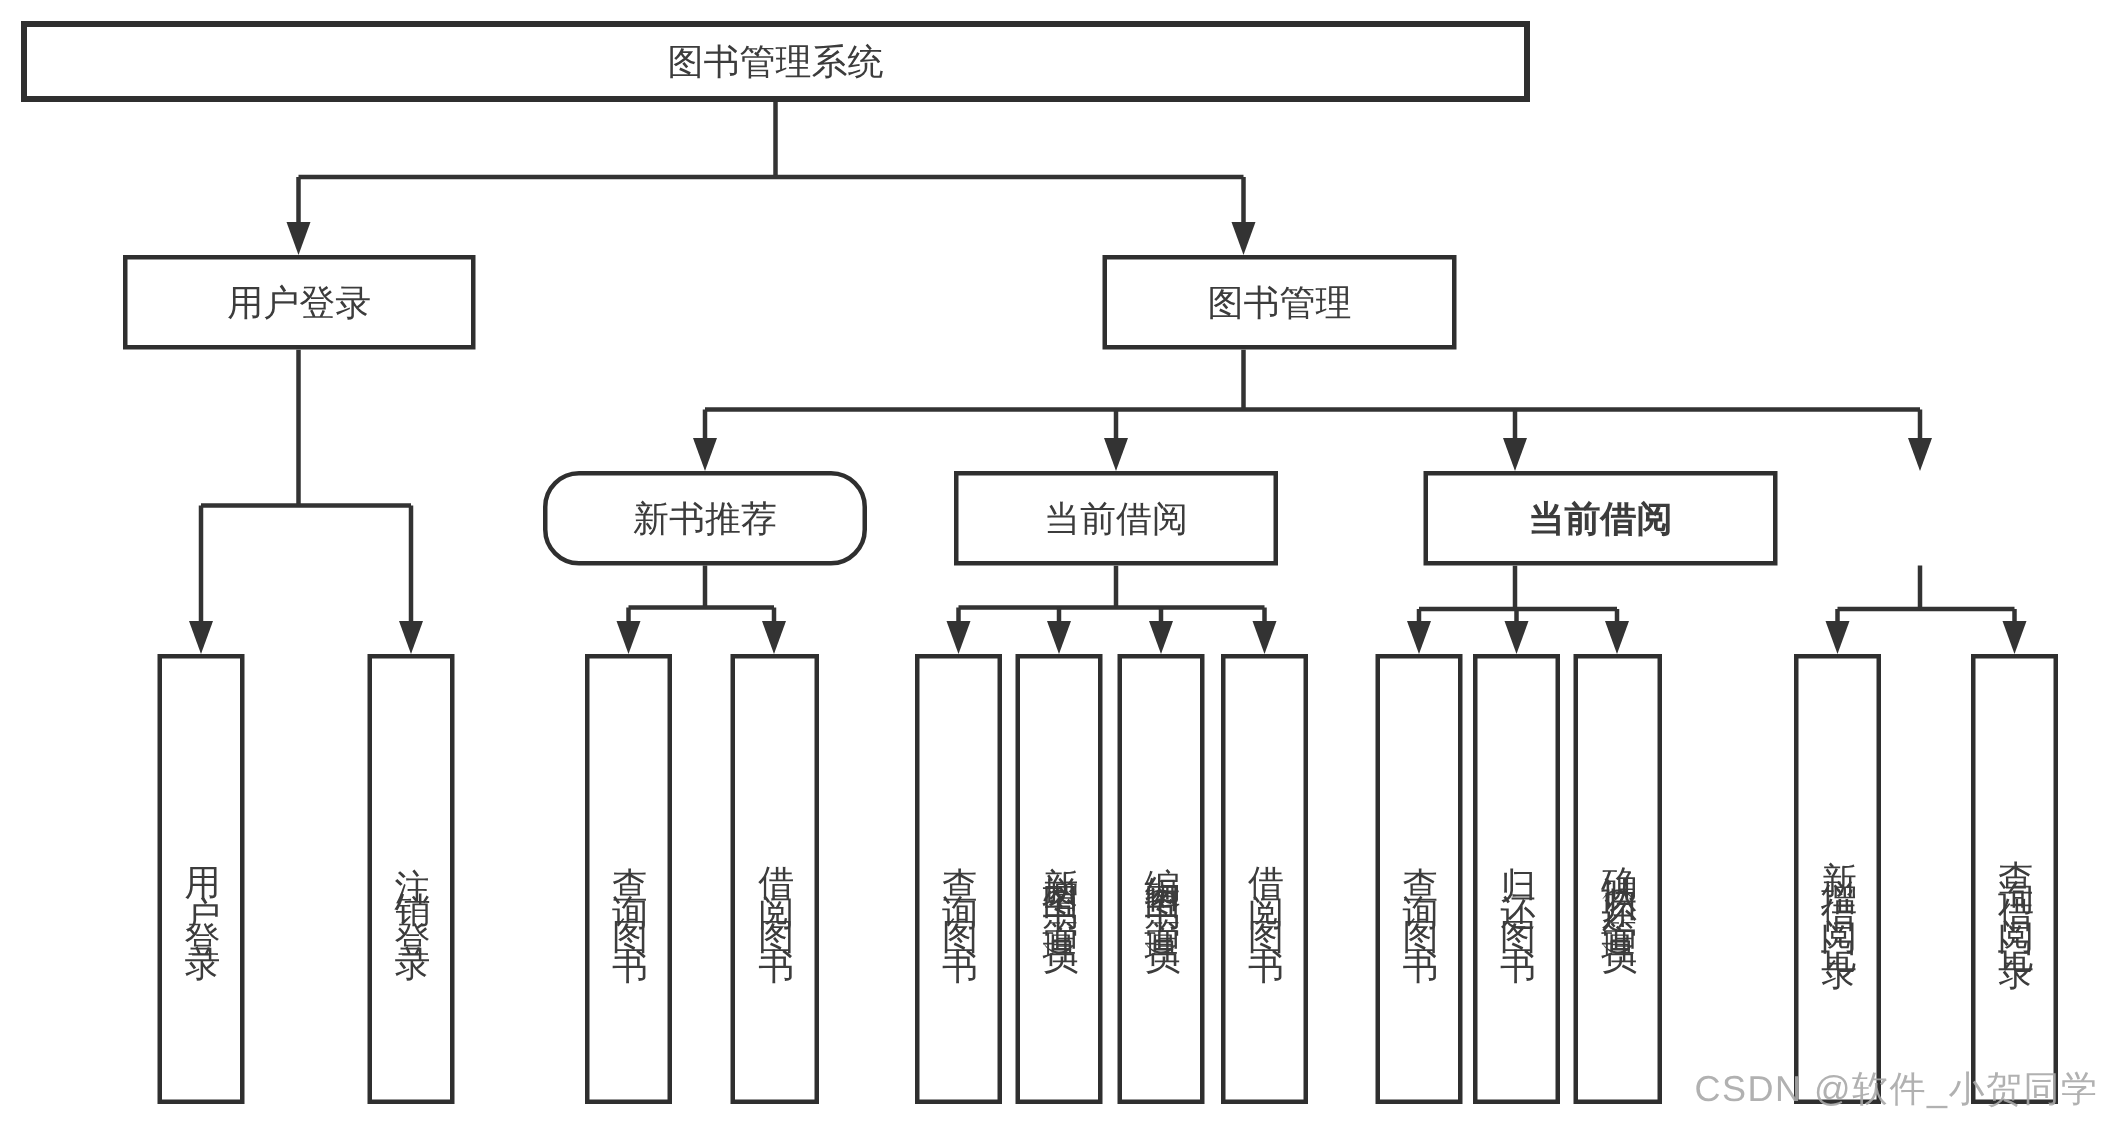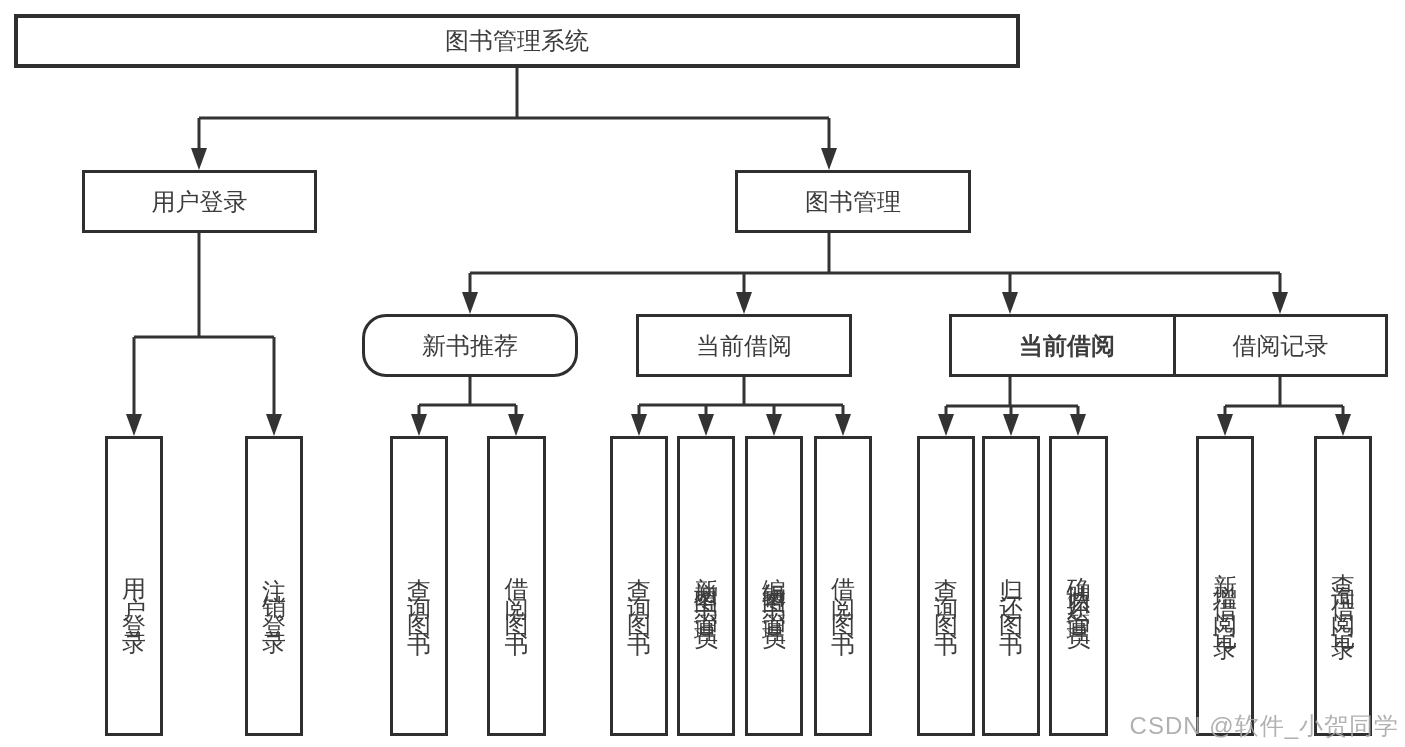--- a/index.html
+++ b/index.html
@@ -152,23 +152,20 @@
 
   <div class="box" style="left:362px; top:314px; width:216px; height:63px;border-radius:24px;">
     <span class="label">新书推荐</span>
   </div>
   <div class="box" style="left:636px; top:314px; width:216px; height:63px;">
     <span class="label">当前借阅</span>
   </div>
   <div class="box" style="left:949px; top:314px; width:236px; height:63px;font-weight:bold;">
     <span class="label">当前借阅</span>
   </div>
-  <div class="box" style="left:1173px; top:314px; width:215px; height:63px;">
-    <span class="label">借阅记录</span>
-  </div>
 
   <div class="box leaf" style="left:105px; top:436px; width:58px; height:300px;">
     <span class="label ls4">用户登录</span>
   </div>
   <div class="box leaf" style="left:245px; top:436px; width:58px; height:300px;">
     <span class="label ls4">注销登录</span>
   </div>
 
   <div class="box leaf" style="left:390px; top:436px; width:58px; height:300px;">
     <span class="label ls4">查询图书</span>

